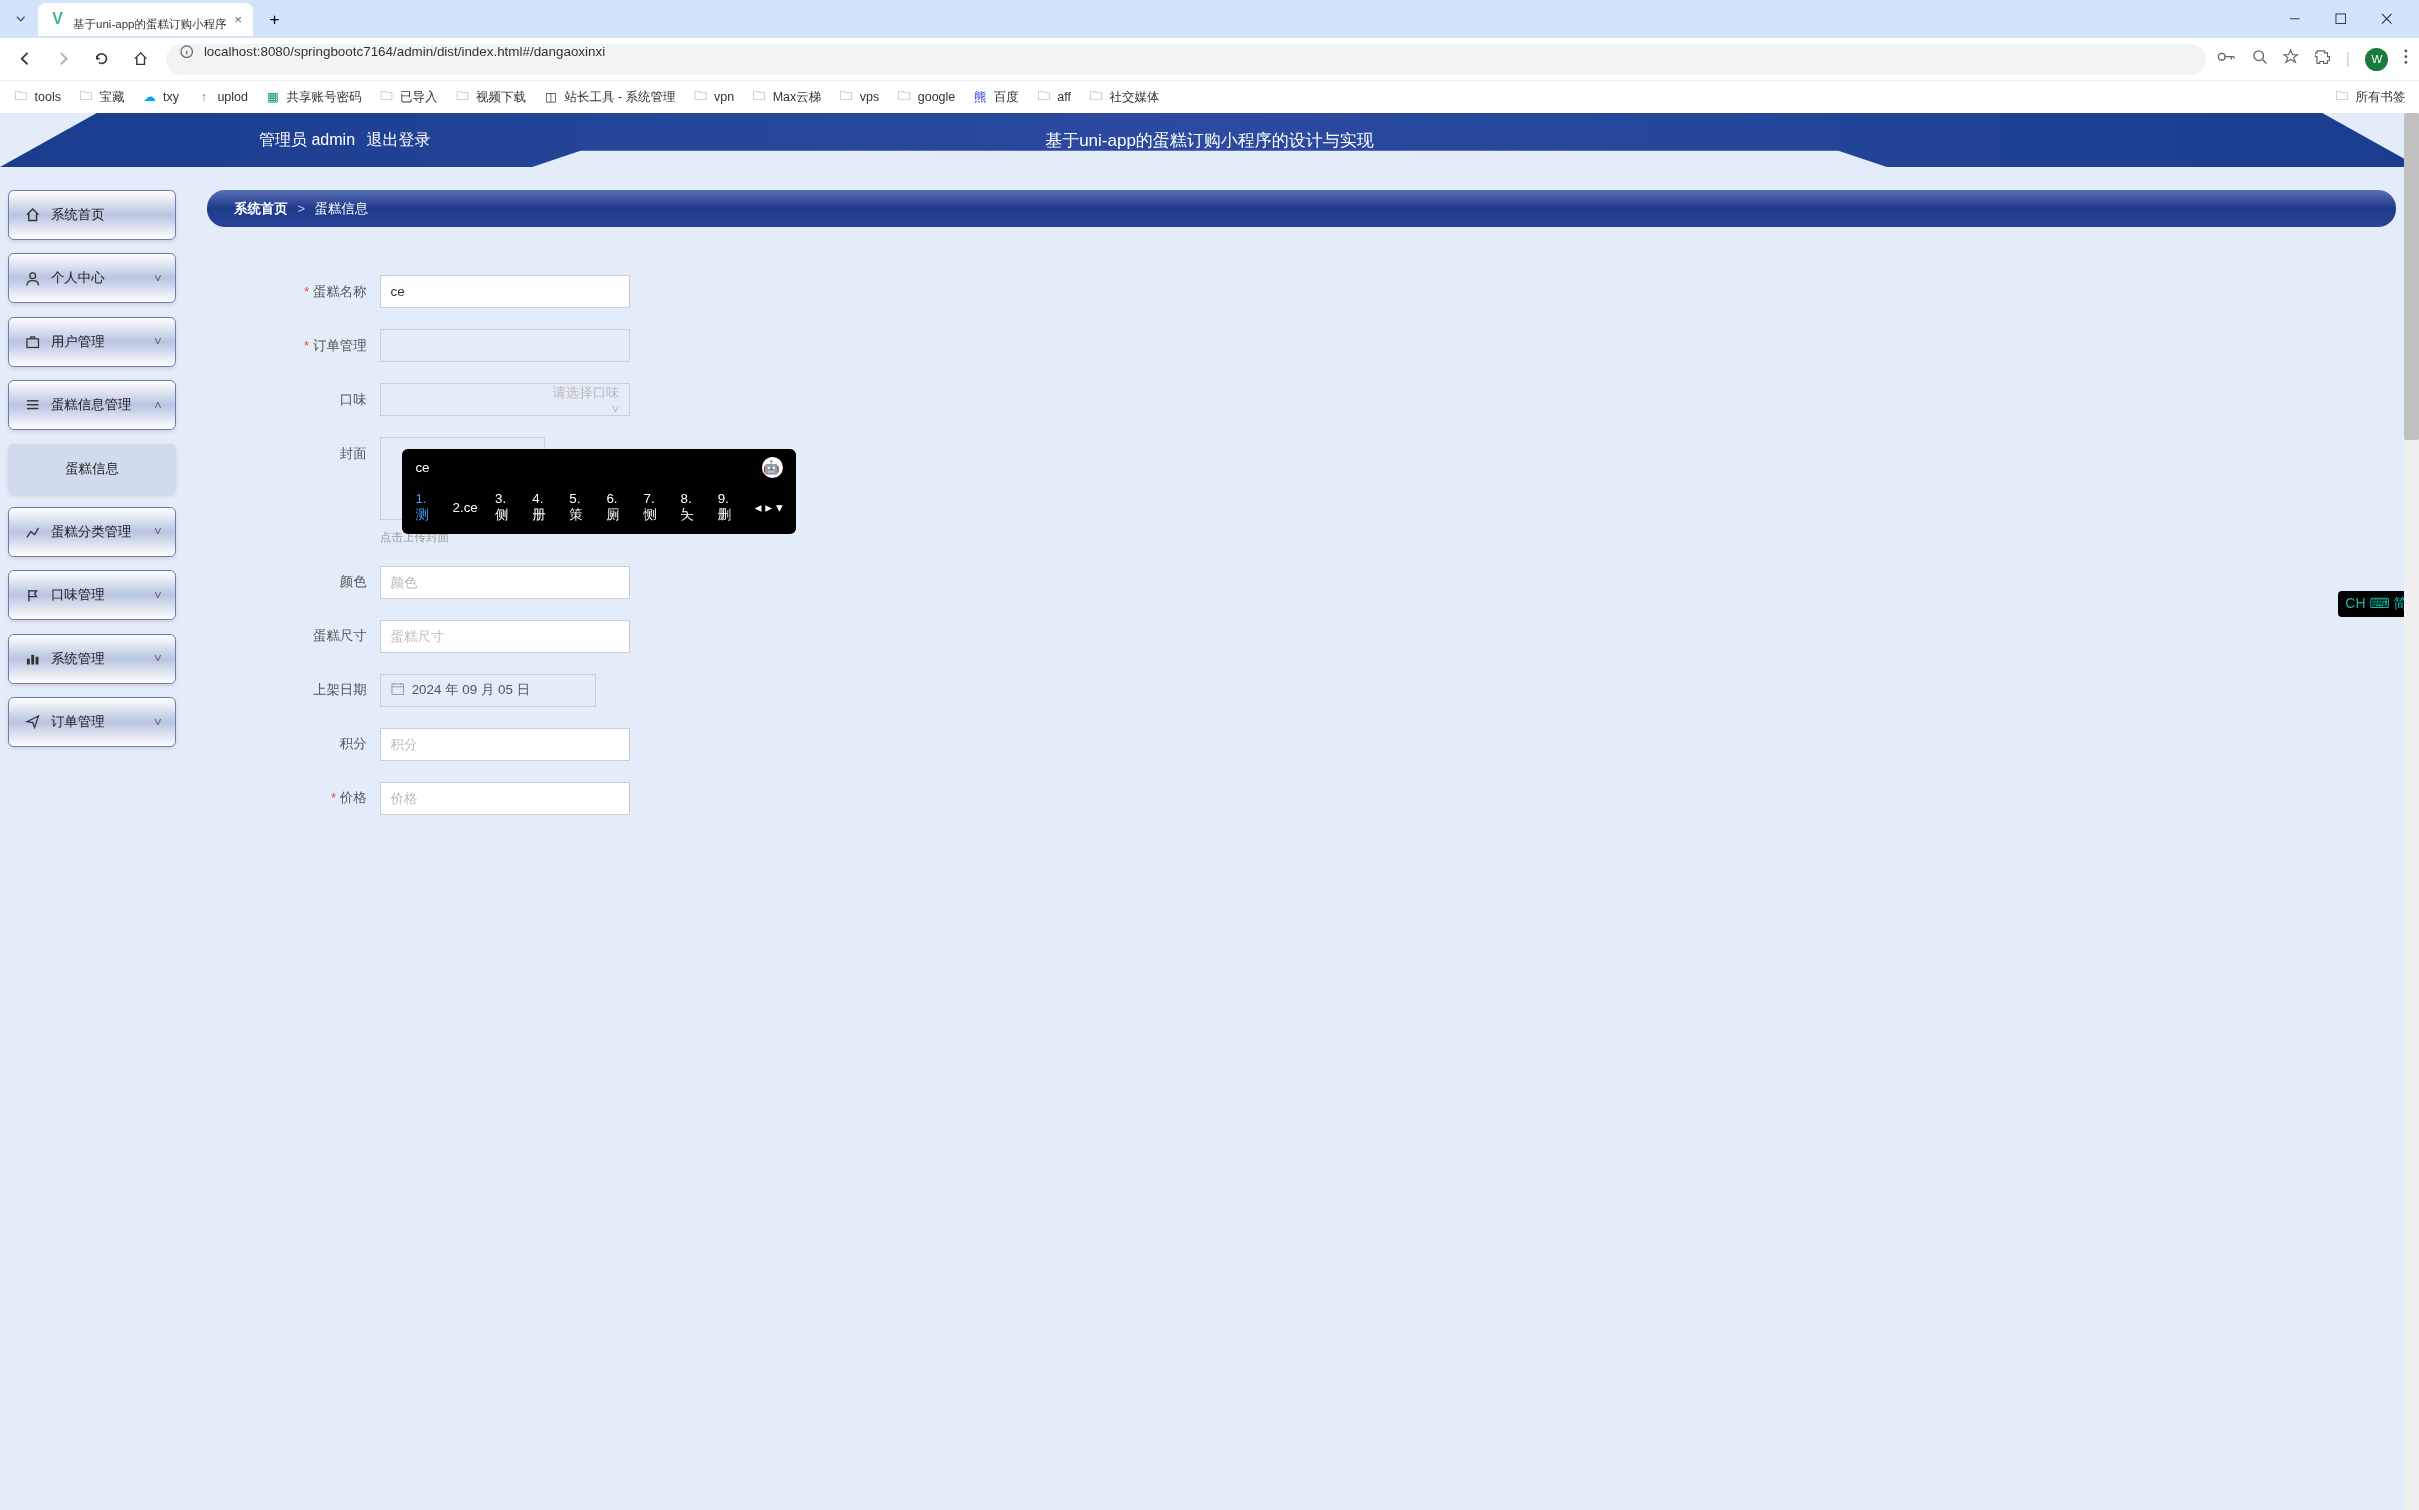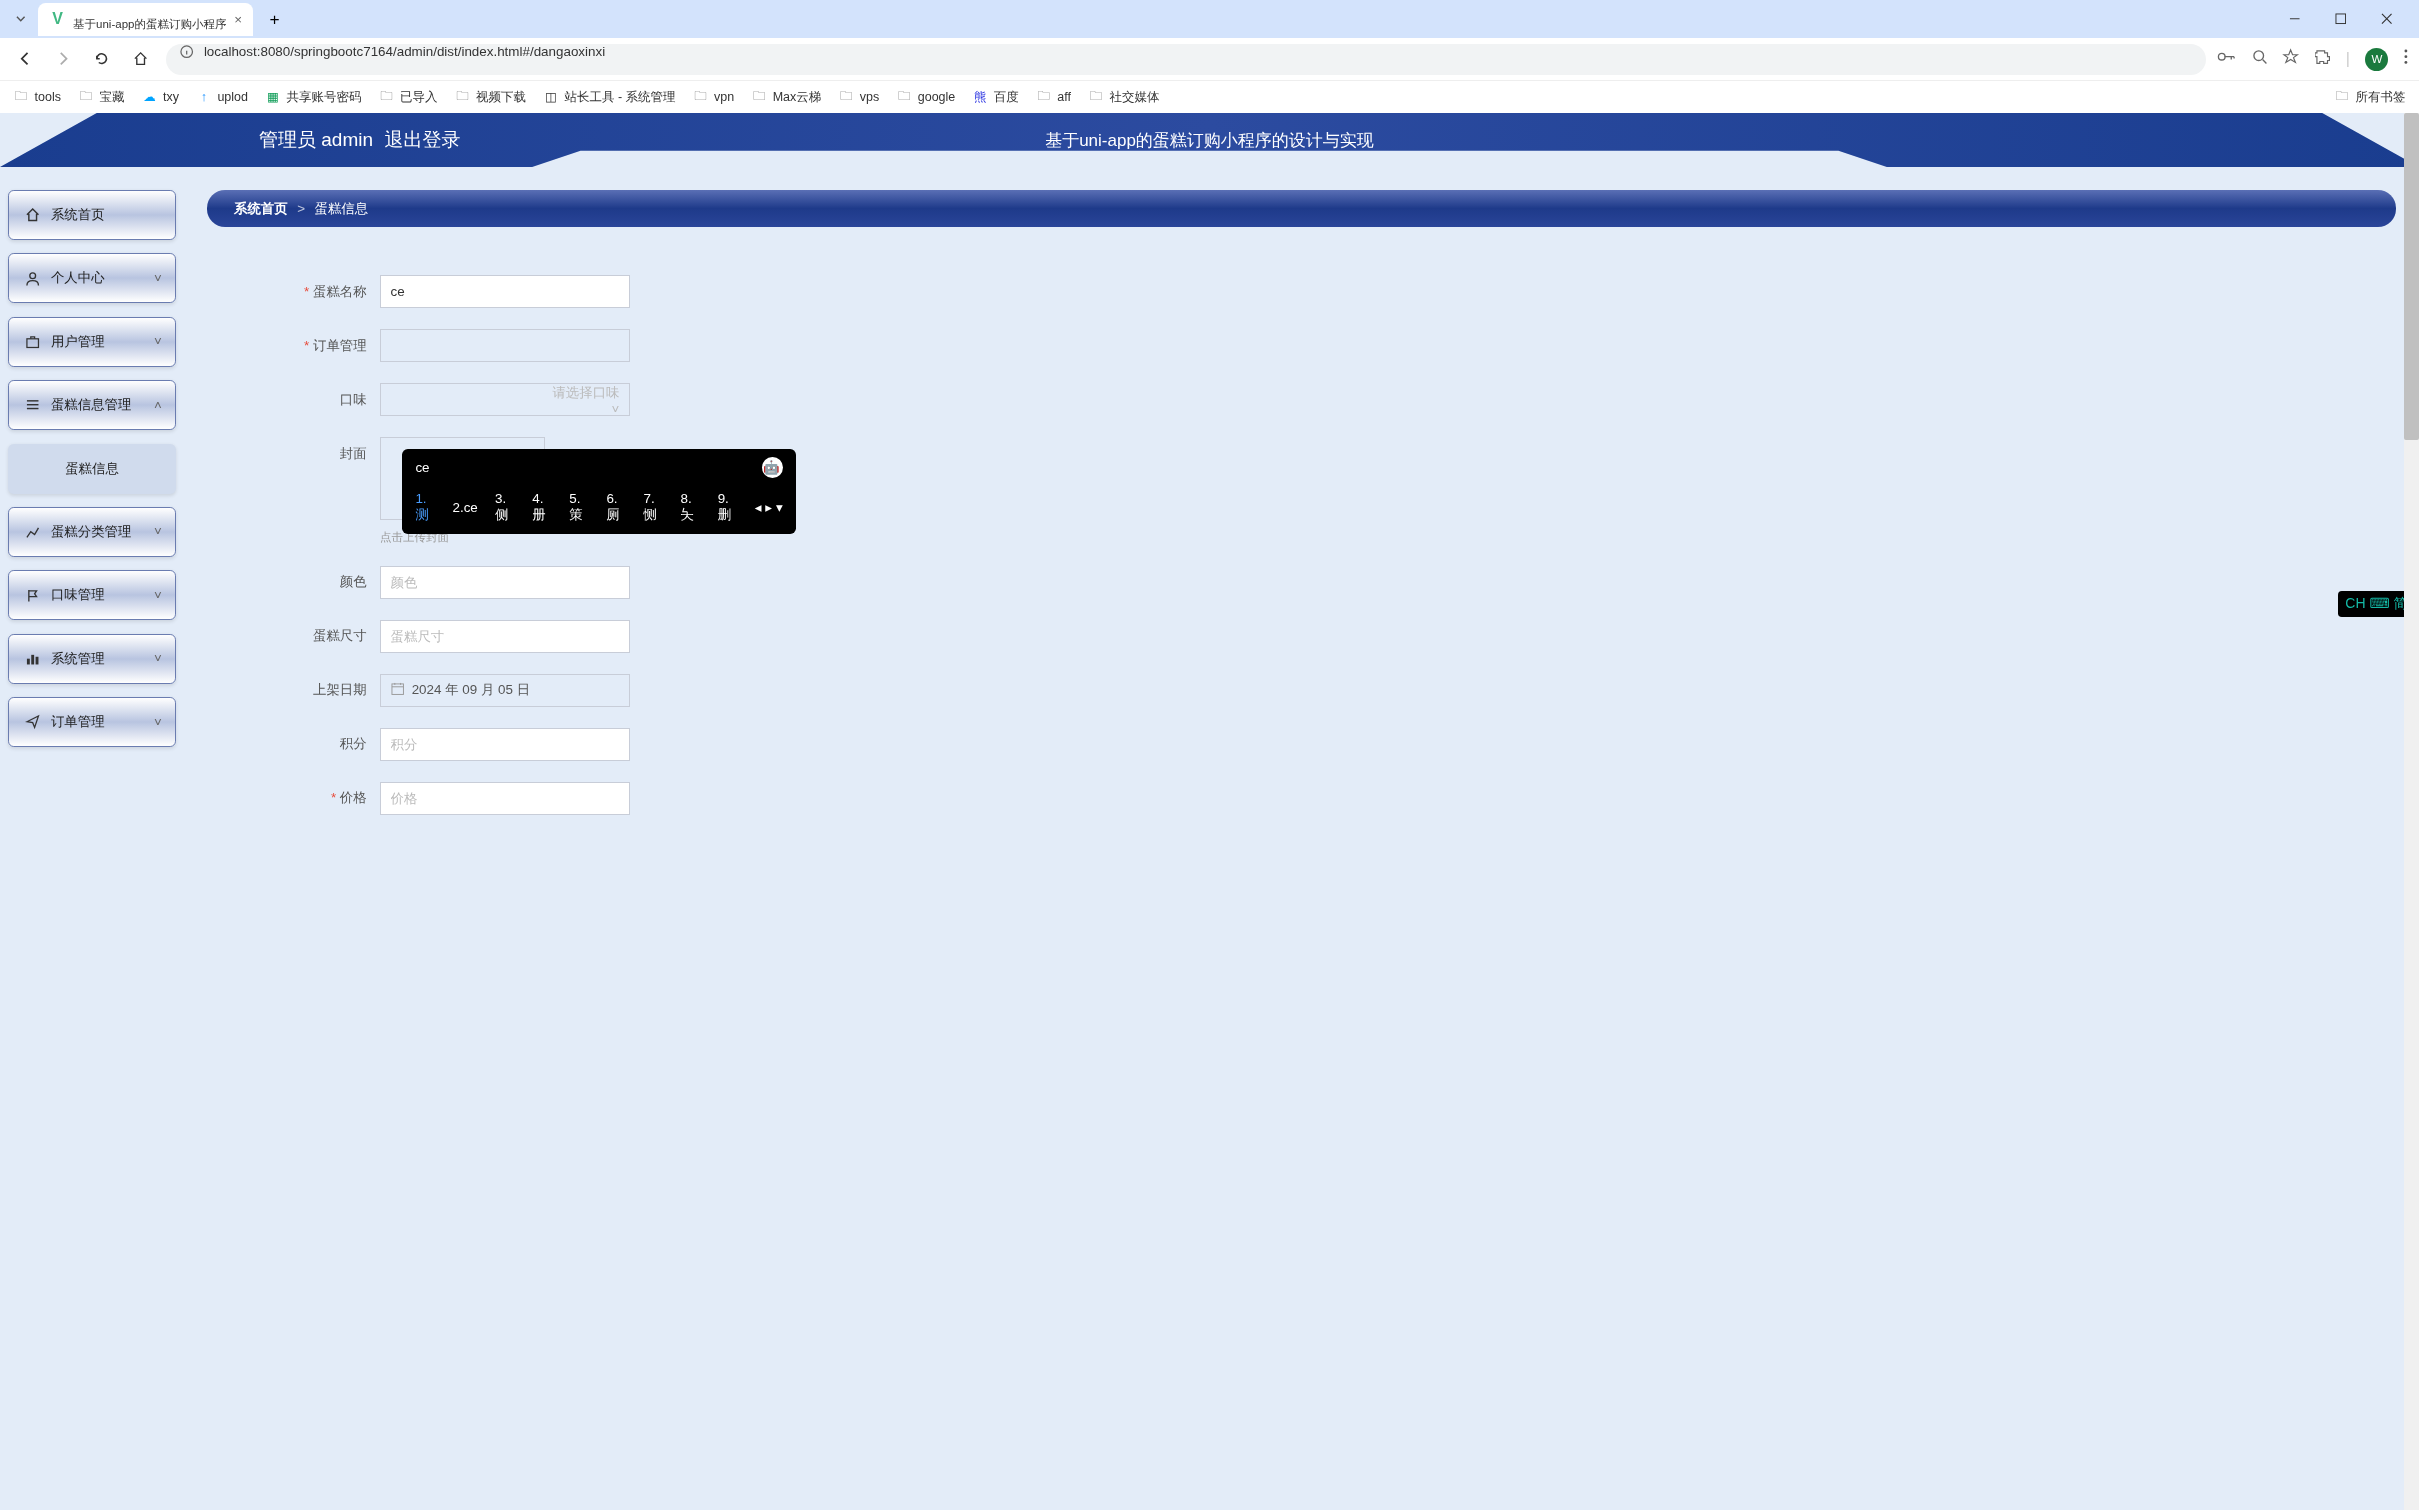--- a/index.html
+++ b/index.html
@@ -29,21 +29,21 @@
     .bookmark-icon { width: 15.4px; height: 15.4px; display: flex; align-items: center; justify-content: center; }
     .folder-icon { color: #666; }
     .all-bookmarks { margin-left: auto; }
     
     
     .page { position: relative; height: calc(100vh - 113px); overflow-y: auto; }
     
     .header-banner { position: relative; height: 54px; display: flex; align-items: center; justify-content: center; }
     .banner-bg { position: absolute; inset: 0; background: linear-gradient(90deg, #1a3d8f 0%, #2c4ba0 50%, #1a3d8f 100%); clip-path: polygon(4% 0, 96% 0, 100% 100%, 78% 100%, 76% 70%, 24% 70%, 22% 100%, 0 100%); }
     .banner-title { position: relative; color: #fff; font-size: 17px; font-weight: 400; z-index: 1; }
-    .header-user { position: absolute; left: 259px; color: #fff; font-size: 19px; z-index: 1; display: flex; gap: 11.5px; }
+    .header-user { position: absolute; left: 259px; color: #fff; font-size: 16px; z-index: 1; display: flex; gap: 11.5px; }
     
     .main-area { display: flex; }
     
     .sidebar { width: 184px; padding: 23px 7.7px; display: flex; flex-direction: column; gap: 13.4px; }
     .menu-item { height: 50px; background: linear-gradient(180deg, #fff 0%, #b8c4e0 50%, #fff 100%); border: 1px solid #6a7cb0; border-radius: 5.8px; display: flex; align-items: center; padding: 0 15.4px; gap: 9.6px; cursor: pointer; font-size: 13.4px; color: #222; position: relative; box-shadow: 0 1.9px 3.8px rgba(0,0,0,0.1); }
     .menu-item.sub { background: #d0dbed; border: none; justify-content: center; }
     .menu-chevron { position: absolute; right: 13.4px; color: #666; }
     .menu-icon { width: 17.3px; display: flex; align-items: center; justify-content: center; }
     
     .content { flex: 1; padding: 23px; }
@@ -53,21 +53,21 @@
     
     .form-area { padding: 48px 58px 19px; max-width: 865px; }
     .form-row { display: flex; align-items: flex-start; margin-bottom: 21px; }
     .form-label { width: 115px; text-align: right; padding-right: 13.4px; padding-top: 7.7px; font-size: 13.4px; color: #555; }
     .required::before { content: "* "; color: #e74c3c; }
     .form-input { width: 250px; height: 33px; border: 1px solid #c8cdd8; padding: 0 9.6px; font-size: 13.4px; color: #333; outline: none; }
     .form-input::placeholder { color: #bbb; }
     .form-select { width: 250px; height: 33px; border: 1px solid #c8cdd8; padding: 0 9.6px; font-size: 13.4px; color: #bbb; display: flex; align-items: flex-end; justify-content: space-between; cursor: pointer; flex-direction: column; }
     .upload-box { width: 165px; height: 83px; border: 1px solid #c8cdd8; display: flex; align-items: center; justify-content: center; cursor: pointer; color: #aaa; font-size: 25px; }
     .upload-hint { font-size: 11.5px; color: #999; margin-top: 9.6px; }
-    .date-input { width: 250px; height: 33px; border: 1px solid #c8cdd8; padding: 0 9.6px; font-size: 13.4px; color: #555; display: flex; align-items: center; gap: 7.7px; }
+    .date-input { width: 216px; height: 33px; border: 1px solid #c8cdd8; padding: 0 9.6px; font-size: 13.4px; color: #555; display: flex; align-items: center; gap: 7.7px; }
     
     
     .ime-window { position: absolute; left: 402px; top: 336px; background: #000; border-radius: 5.8px; width: 394px; z-index: 100; font-size: 13.4px; }
     .ime-input-row { padding: 7.7px 13.4px; display: flex; align-items: center; justify-content: space-between; color: #fff; }
     .ime-avatar { width: 21px; height: 21px; border-radius: 50%; background: #fff; display: flex; align-items: center; justify-content: center; }
     .ime-candidates { padding: 5.8px 13.4px 9.6px; display: flex; gap: 17.3px; color: #fff; align-items: center; }
     .ime-cand.active { color: #4a9eff; }
     .ime-nav { margin-left: auto; display: flex; gap: 3.8px; }
     
     

